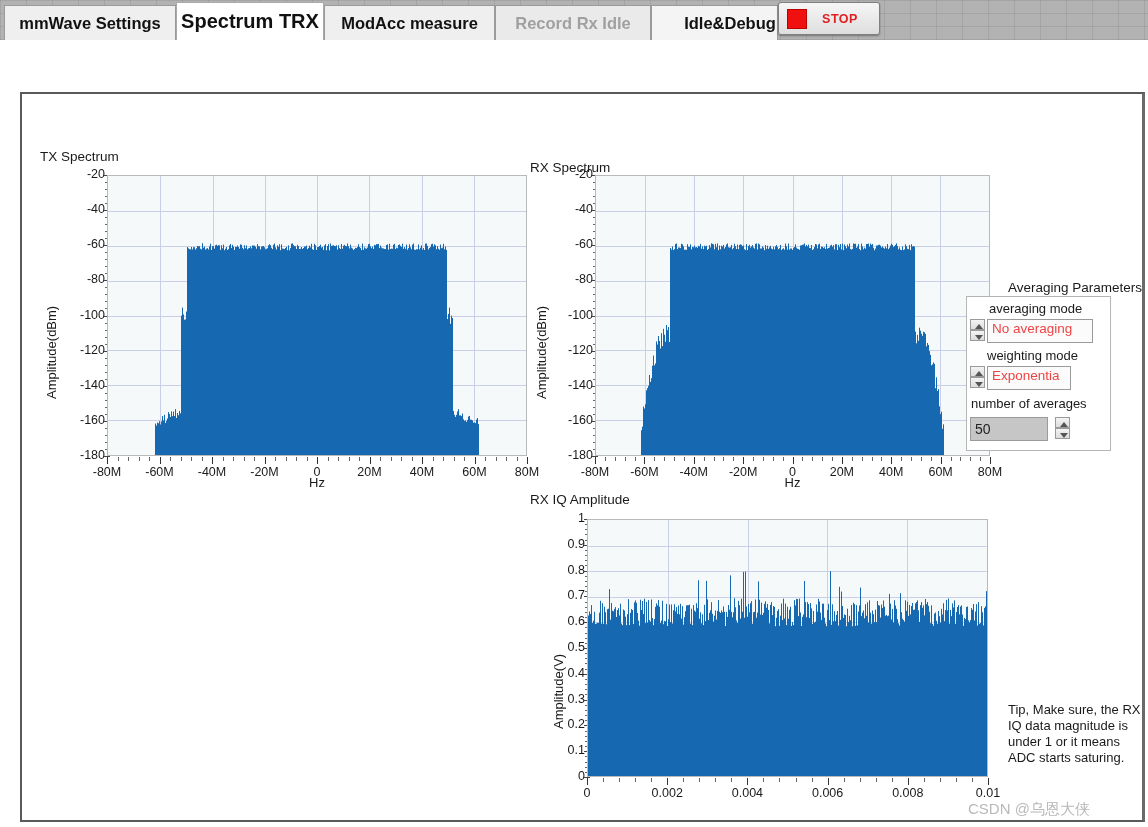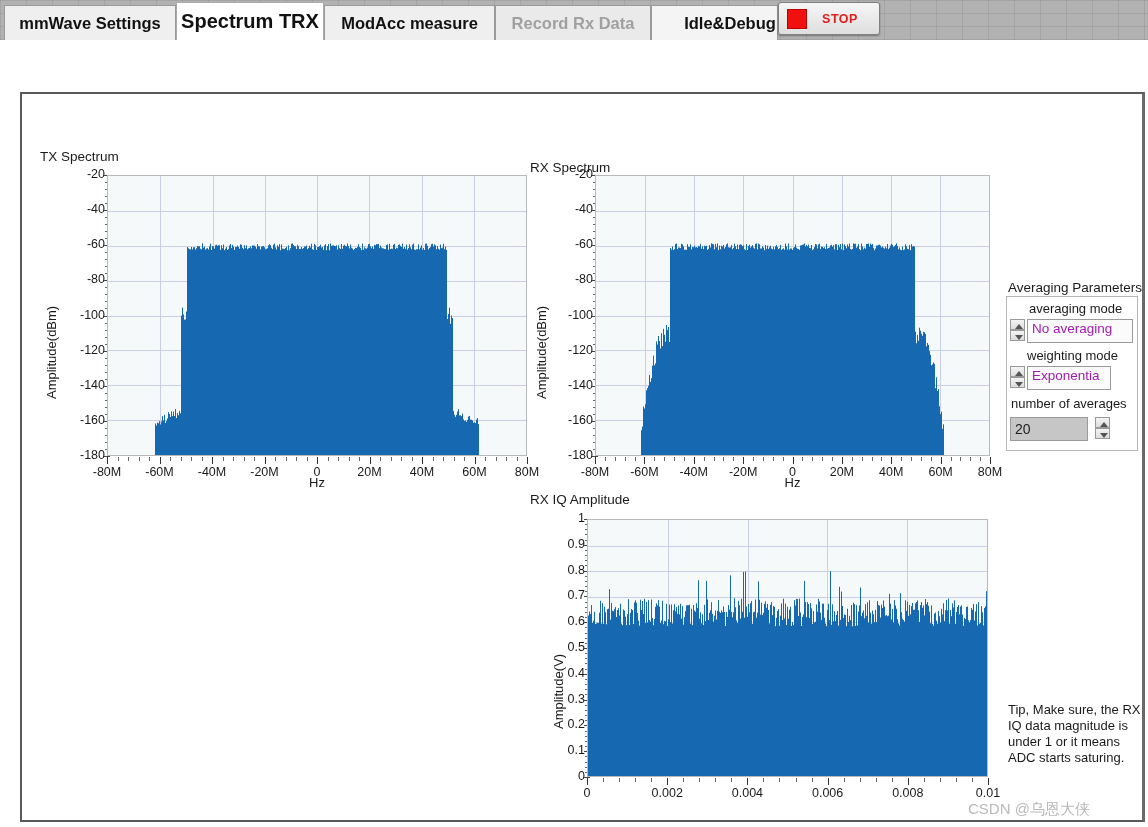--- a/index.html
+++ b/index.html
@@ -125,31 +125,31 @@
     text-align:center; white-space:nowrap;
   }
   .tickmarks { position:absolute; }
 
   
   #avgtitle {
     position:absolute; left:986px; top:186px;
     font-size:13.5px; color:#1a1a1a; white-space:nowrap;
   }
   #avgbox {
-    position:absolute; left:984px; top:202px;
-    width:132px; height:155px;
+    position:absolute; left:944px; top:202px;
+    width:145px; height:155px;
     background:#ffffff; border:1px solid #b5b5b5;padding-left:32px;
   }
   .ctrl-label {
     position:absolute; font-size:13px; color:#1a1a1a; white-space:nowrap;
   }
   .ring {
     position:absolute;
     background:#fbfbfb; border:1px solid #9a9a9a;
-    font-size:13.5px; color:#a21caf;
+    font-size:13.5px; color:#ef4444;
     padding:1px 0 0 4px;
     overflow:hidden; white-space:nowrap;
   }
   .spin-v {
     position:absolute; width:15px;
   }
   .spin-btn {
     width:15px; height:11px;
     background:linear-gradient(to bottom,#f4f4f4,#dcdcdc);
     border:1px solid #9a9a9a;
@@ -189,21 +189,21 @@
   <div class="tab" style="left:4px;width:172px;">
     <span>mmWave Settings</span>
   </div>
   <div class="tab active" style="left:176px;width:148px;">
     <span>Spectrum TRX</span>
   </div>
   <div class="tab" style="left:324px;width:171px;">
     <span>ModAcc measure</span>
   </div>
   <div class="tab disabled" style="left:495px;width:156px;">
-    <span>Record Rx Data</span>
+    <span>Record Rx Idle</span>
   </div>
   <div class="tab light" style="left:651px;width:127px;padding-left:40px;">
     <span>Idle&amp;Debug</span>
   </div>
 
   <div id="stopbtn">
     <div id="stopsq"></div>
     <div id="stoptxt">STOP</div>
   </div>
 </div>
@@ -1743,21 +1743,21 @@
       <div class="spin-btn up">
           <span class="arr"></span>
         </div>
       <div class="spin-btn down">
           <span class="arr"></span>
         </div>
     </div>
     <div class="ring" style="left:20px;top:69px;width:84px;height:24px;">Exponentia</div>
 
     <div class="ctrl-label" style="left:4px;top:99px;">number of averages</div>
-    <div id="numfield">20</div>
+    <div id="numfield">50</div>
     <div class="spin-v" style="left:88px;top:120px;">
       <div class="spin-btn up">
           <span class="arr"></span>
         </div>
       <div class="spin-btn down">
           <span class="arr"></span>
         </div>
     </div>
   </div>
 

